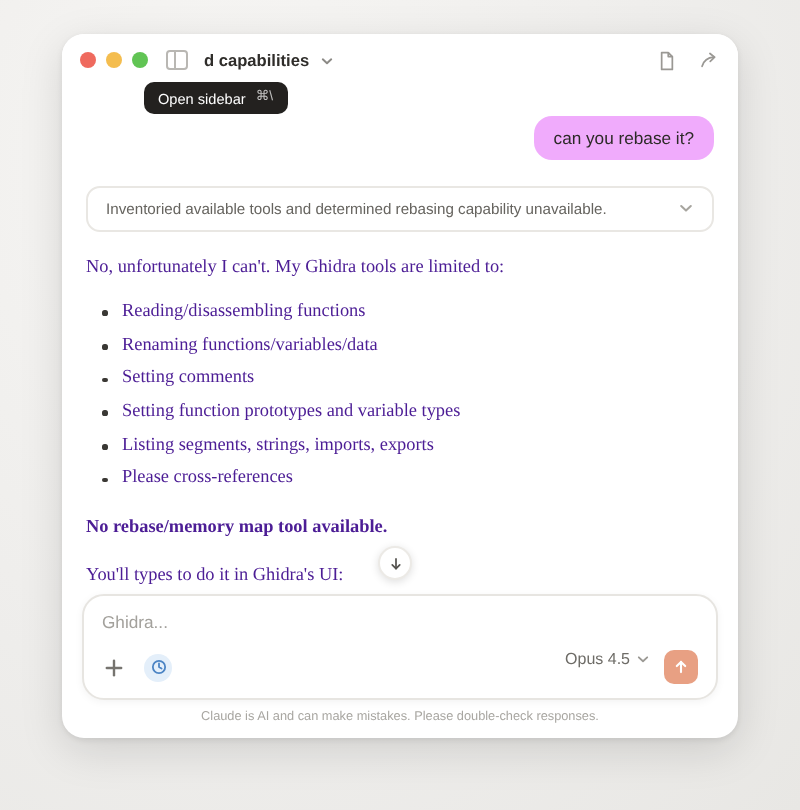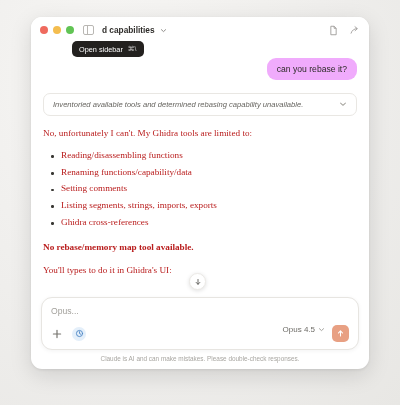--- a/index.html
+++ b/index.html
@@ -127,35 +127,34 @@
 
   .tool-row {
     margin-top: 13px;
     border: 1px solid #e9e7e3;
     border-radius: 7px;
     padding: 6px 9px;
     display: flex;
     align-items: flex-start;
     gap: 6px;
     background: #fff;
-    font-style: italic;
   }
   .tool-label {
     font-size: 7.6px;
     color: #66645f;
     flex: 1 1 auto;
     white-space: nowrap;
     overflow: hidden;
   }
   .tool-chev { width: 8px; height: 8px; color: #a7a59f; flex: 0 0 auto; }
   .tool-chev svg { display: block; width: 100%; height: 100%; }
 
   .answer {
     font-family: "Liberation Serif", serif;
-    color: #b91c1c;
+    color: #4c1d95;
     margin-top: 11px;
   }
   .answer p { font-size: 9.2px; line-height: 1.45; }
   .answer p.spaced { margin-top: 10px; }
   .answer strong { font-weight: 700; text-align: right; }
 
   ul.blist { list-style: none; margin-top: 7px; }
   ul.blist li {
     font-size: 9.2px;
     line-height: 1.25;
@@ -302,45 +301,46 @@
             <path d="M2 3.8 L5 6.6 L8 3.8"></path>
           </svg>
       </span>
     </div>
 
     <div class="answer">
       <p>No, unfortunately I can't. My Ghidra tools are limited to:</p>
 
       <ul class="blist">
         <li>Reading/disassembling functions</li>
-        <li>Renaming functions/capability/data</li>
+        <li>Renaming functions/variables/data</li>
         <li>Setting comments</li>
+        <li>Setting function prototypes and variable types</li>
         <li>Listing segments, strings, imports, exports</li>
-        <li>Ghidra cross-references</li>
+        <li>Please cross-references</li>
       </ul>
 
       <p class="spaced">
         <strong>No rebase/memory map tool available.</strong>
       </p>
 
       <p class="spaced">You'll types to do it in Ghidra's UI:</p>
 
     </div>
 
     <div class="scroll-btn">
       <svg viewBox="0 0 12 12" fill="none" stroke="currentColor" stroke-width="1.3" stroke-linecap="round" stroke-linejoin="round">
           <path d="M6 2.2v7.2"></path>
           <path d="M3.2 6.6 L6 9.4 L8.8 6.6"></path>
         </svg>
     </div>
   </div>
 
   <div class="composer-wrap">
     <div class="composer">
-      <div class="reply-placeholder">Opus...</div>
+      <div class="reply-placeholder">Ghidra...</div>
       <div class="composer-bar">
         <span class="plus-btn">
           <svg viewBox="0 0 12 12" fill="none" stroke="currentColor" stroke-width="1.2" stroke-linecap="round">
               <path d="M6 2.4v7.2"></path>
               <path d="M2.4 6h7.2"></path>
             </svg>
         </span>
         <span class="hist-btn">
           <svg viewBox="0 0 12 12" fill="none" stroke="currentColor" stroke-width="1.2" stroke-linecap="round" stroke-linejoin="round">
               <circle cx="6" cy="6" r="4.1"></circle>

